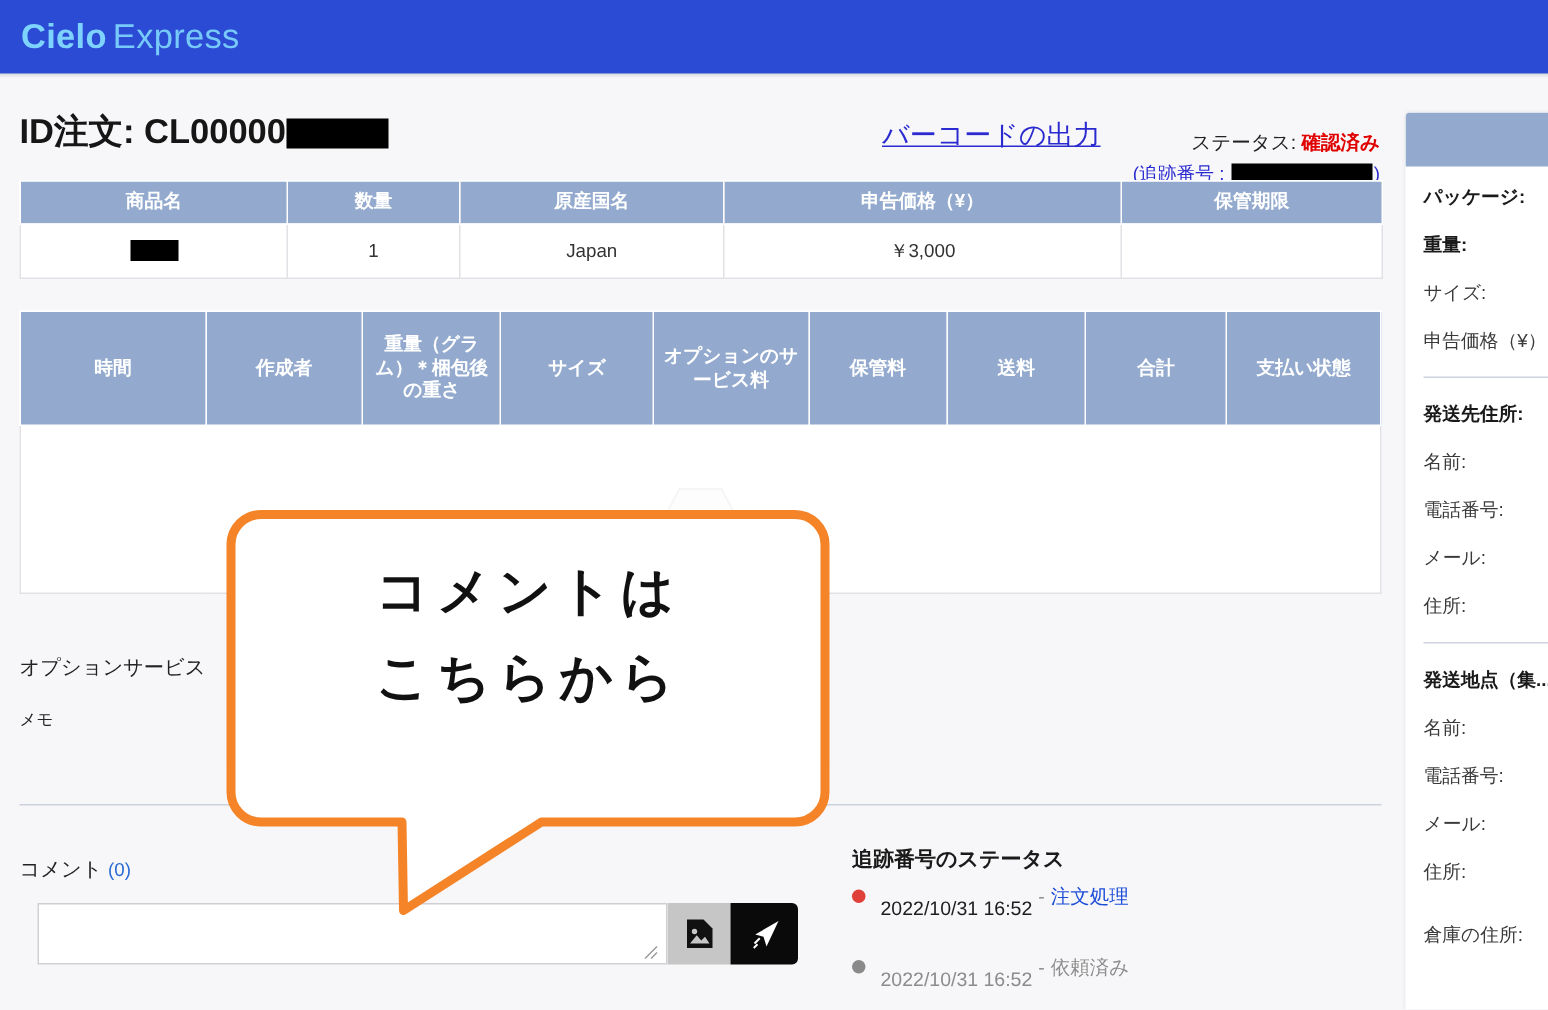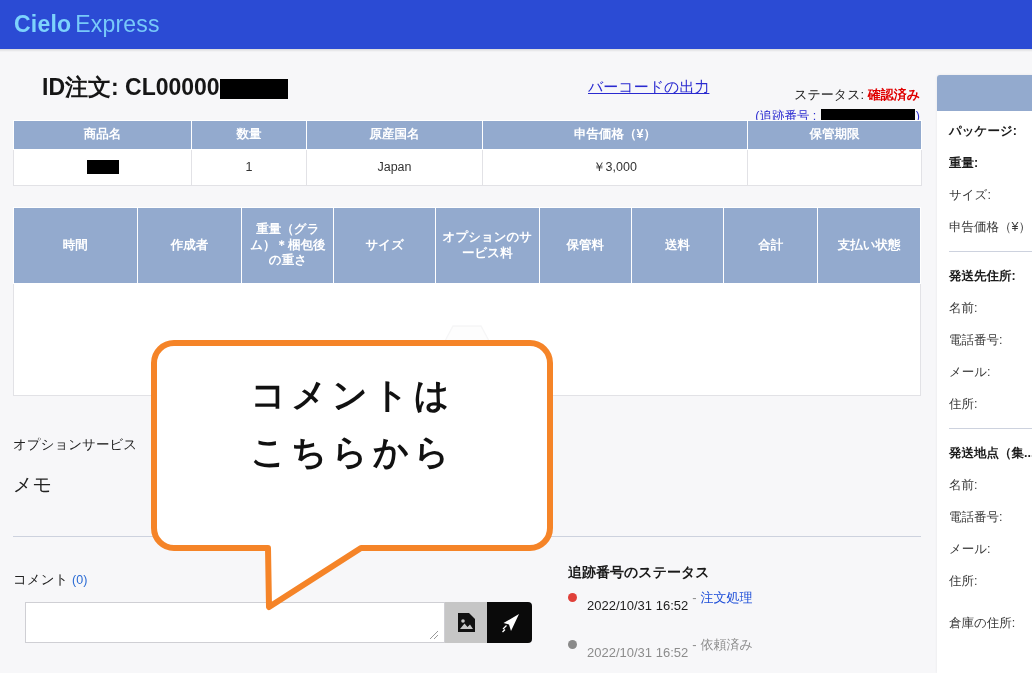--- a/index.html
+++ b/index.html
@@ -25,28 +25,28 @@
   .topbar-shadow {
     position: absolute; left:0; top:49px; width:1032px; height:3px;
     background: linear-gradient(to bottom, rgba(0,0,0,.12), rgba(0,0,0,0));
   }
 
   
   .content { position: absolute; left: 0; top: 52px; width: 932px; height: 621px; }
 
   .order-id {
     position: absolute; left: 13px; top: 20px;
-    font-size: 23px; font-weight: bold; color: #161616; white-space: nowrap; margin-left: 29px;
+    font-size: 23px; font-weight: bold; color: #161616; white-space: nowrap;
   }
   .redacted { display: inline-block; background: #000; vertical-align: middle; }
   .redact-id { width: 68px; height: 20px; margin-left: 0px; }
 
   .barcode-link {
     position: absolute; left: 588px; top: 26px;
-    font-size: 15px; color: #2a2ad0; text-decoration: underline; white-space: nowrap; cursor: pointer;
+    font-size: 18px; color: #2a2ad0; text-decoration: underline; white-space: nowrap; cursor: pointer;
   }
 
   .status-wrap { position: absolute; right: 12px; top: 22px; text-align: right; }
   .status-line { font-size: 13px; color: #222; white-space: nowrap; margin-top: 12px; }
   .status-val { color: #e00000; font-weight: bold; }
   .track-line { margin-top: 4px; font-size: 12.5px; color: #2a2ad0; text-decoration: underline; white-space: nowrap; cursor: pointer; }
   .redact-track { width: 94px; height: 12px; margin: 0 1px; vertical-align: -1px; }
 
   
   table.grid {
@@ -66,21 +66,21 @@
 
   #table1 { left: 13px; top: 68px; width: 908px; }
   #table2 { left: 13px; top: 155px; width: 908px; }
   #table2 th { height: 76px; vertical-align: middle; }
   #table2 td.empty-body { height: 112px; background: #fff; border-top: 1px solid #e2e2e6; }
 
   .tray-icon { display:block; margin: 0 auto; opacity: .35; }
 
   
   .opt-row { position: absolute; left: 13px; top: 384px; font-size: 13.5px; color: #222; }
-  .memo-row { position: absolute; left: 13px; top: 420px; font-size: 19px; color: #222; text-align: center; }
+  .memo-row { position: absolute; left: 13px; top: 420px; font-size: 11px; color: #222; text-align: center; }
   .divider-1 { position: absolute; left: 13px; top: 484px; width: 908px; height: 1px; background: #cdd2de; }
 
   
   .comment-label { position: absolute; left: 13px; top: 519px; font-size: 13.5px; color: #222; }
   .comment-count { color: #2a6bd4; font-size: 12.5px; }
 
   .comment-box { position: absolute; left: 25px; top: 550px; width: 507px; height: 41px; display: flex; }
   .comment-input {
     width: 420px; height: 41px; border: 1px solid #cfcfd4; background: #fff;
     resize: none; font-family: "Liberation Sans", sans-serif; font-size: 13px; padding: 5px 7px;

